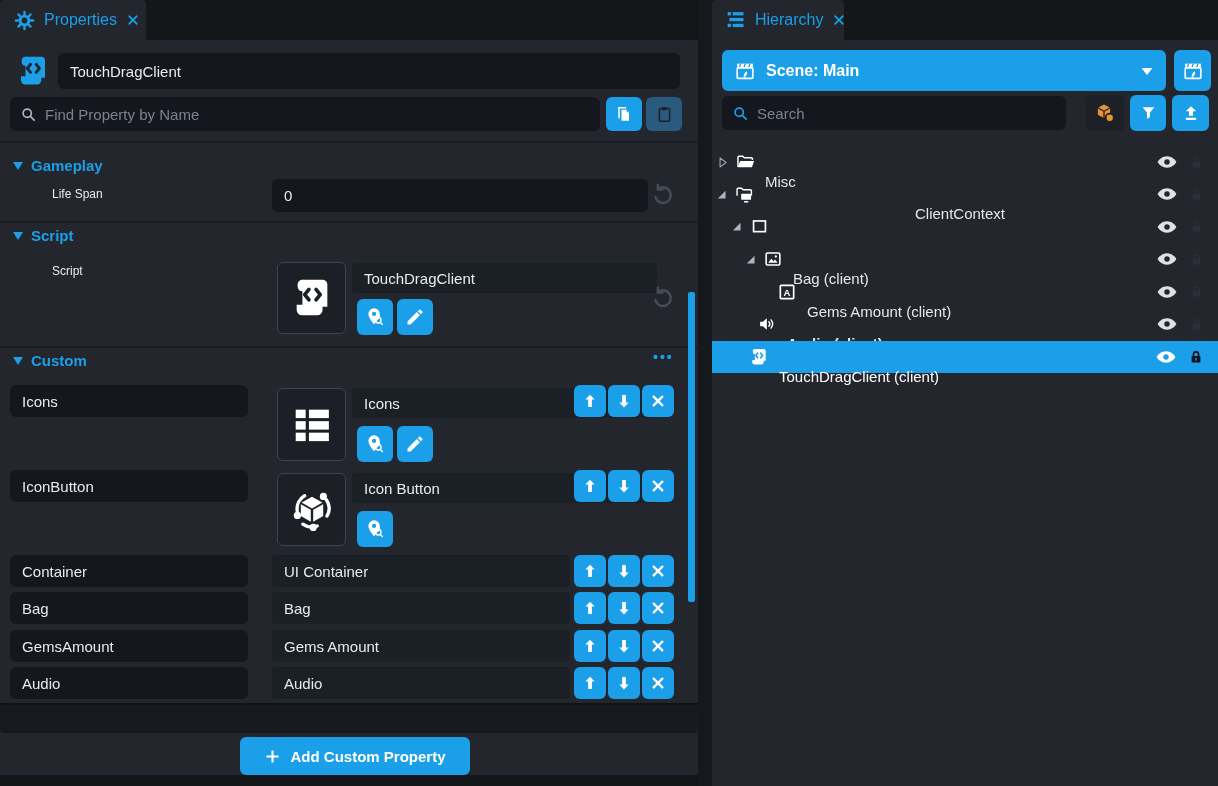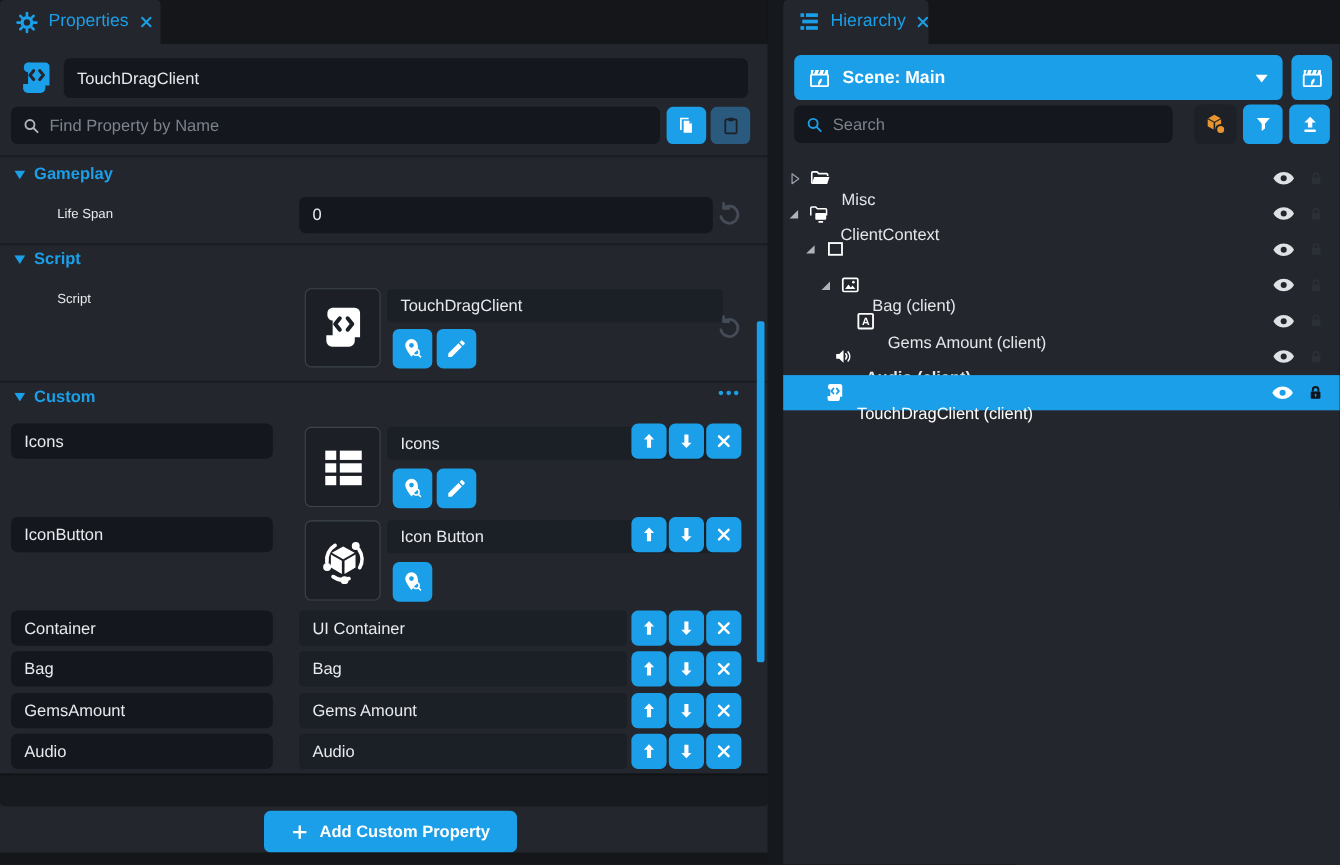--- a/index.html
+++ b/index.html
@@ -132,21 +132,21 @@
     <button class="btn btn-steel abs" style="left:646px;top:57px;width:36px;height:34px;">
       <span>
         <svg width="19" height="19" viewBox="0 0 24 24" fill="none" stroke="#1c2127" stroke-width="2">
           <rect x="5.5" y="4.5" width="13" height="16" rx="1.5"></rect>
           <rect x="9" y="2.5" width="6" height="4" rx="1" fill="#1c2127" stroke="none"></rect>
         </svg>
       </span>
     </button>
 
     <div class="section-line abs" style="top:101px;"></div>
-    <div class="section-head abs" style="left:13px;top:110px;">
+    <div class="section-head abs" style="left:13px;top:117px;">
       <svg width="10" height="8" viewBox="0 0 10 8">
           <path fill="#1b9fe8" d="M0 0h10L5 8z"></path>
         </svg>
       <span>Gameplay</span>
     </div>
     <div class="lbl abs" style="left:28px;top:147px;">Life Span</div>
     <input class="inp abs" style="left: 272px; top: 139px; width: 376px; height: 33px; background: var(--bg-input);" value="0">
     <div class="abs" style="left:650px;top:142px;">
       <svg width="26" height="26" viewBox="0 0 24 24" fill="none" stroke="#454c57" stroke-width="2.3" stroke-linecap="round" stroke-linejoin="round">
         <path d="M7.4 6.6A7.2 7.2 0 1 1 5 13.8"></path>
@@ -555,21 +555,21 @@
           </svg>
       </span>
       <span class="lockic">
         <svg width="15" height="15" viewBox="0 0 24 24">
             <path fill="none" stroke="currentColor" stroke-width="2.4" d="M8.2 10.5V8a3.8 3.8 0 0 1 7.6 0v2.5"></path>
             <rect x="5.6" y="10.5" width="12.8" height="9.5" rx="1.6" fill="currentColor"></rect>
           </svg>
       </span>
     </div>
 
-    <div class="tree-row" style="top:138px;padding-left:3px;">
+    <div class="tree-row" style="top:138px;padding-left:3px;text-align:center;">
       <span class="tri">
         <svg width="13" height="13" viewBox="0 0 16 16">
             <path d="M13 3.5v9.5H3.5z" fill="#aeb4bd"></path>
           </svg>
       </span>
       <span class="node-icon">
         <svg width="21" height="21" viewBox="0 0 24 24">
           <path fill="none" stroke="#fff" stroke-width="1.6" d="M3.5 13.5V5.9c0-.6.5-1.1 1.1-1.1h4l1.8 1.8h8.4c.6 0 1.1.5 1.1 1.1v5.8"></path>
           <rect x="8.2" y="11" width="11.3" height="7" rx="1" fill="#fff"></rect>
           <path stroke="#fff" stroke-width="1.7" d="M11.5 20.3h4.8"></path>

